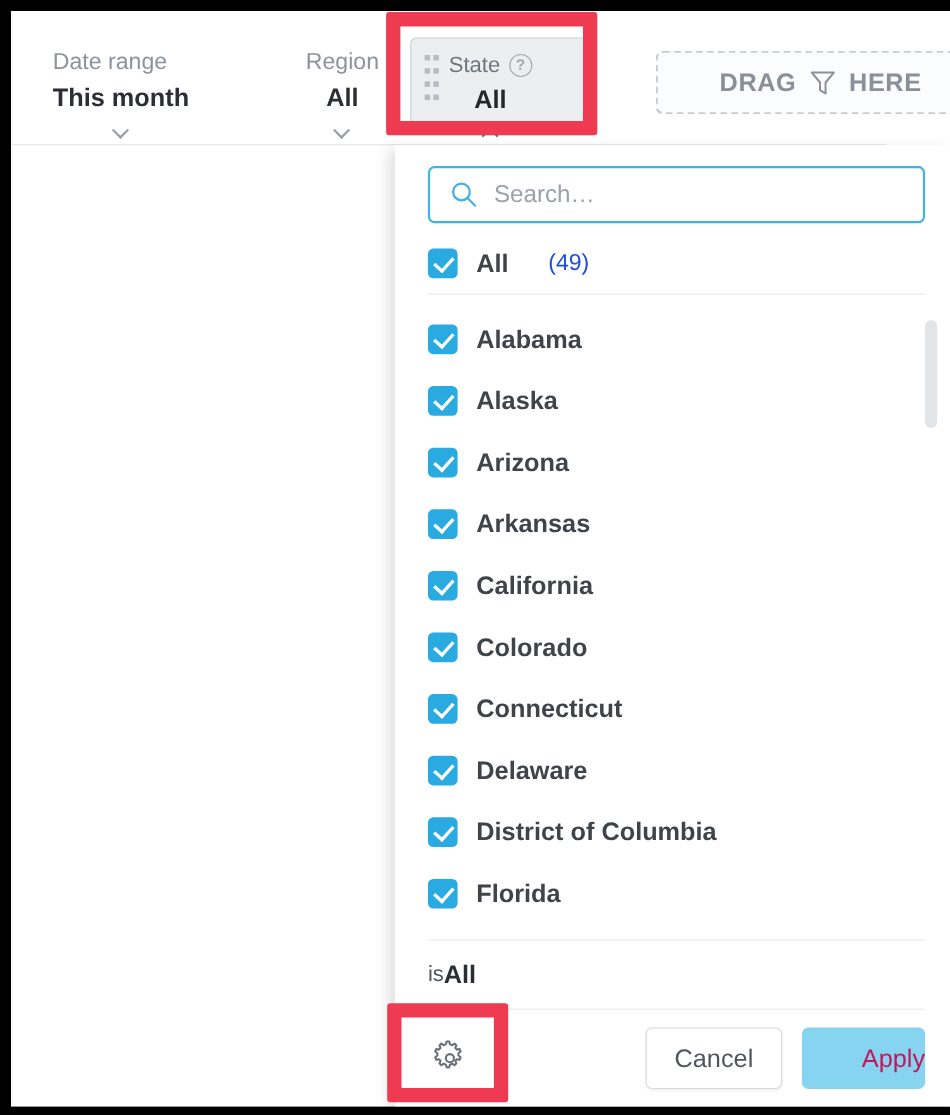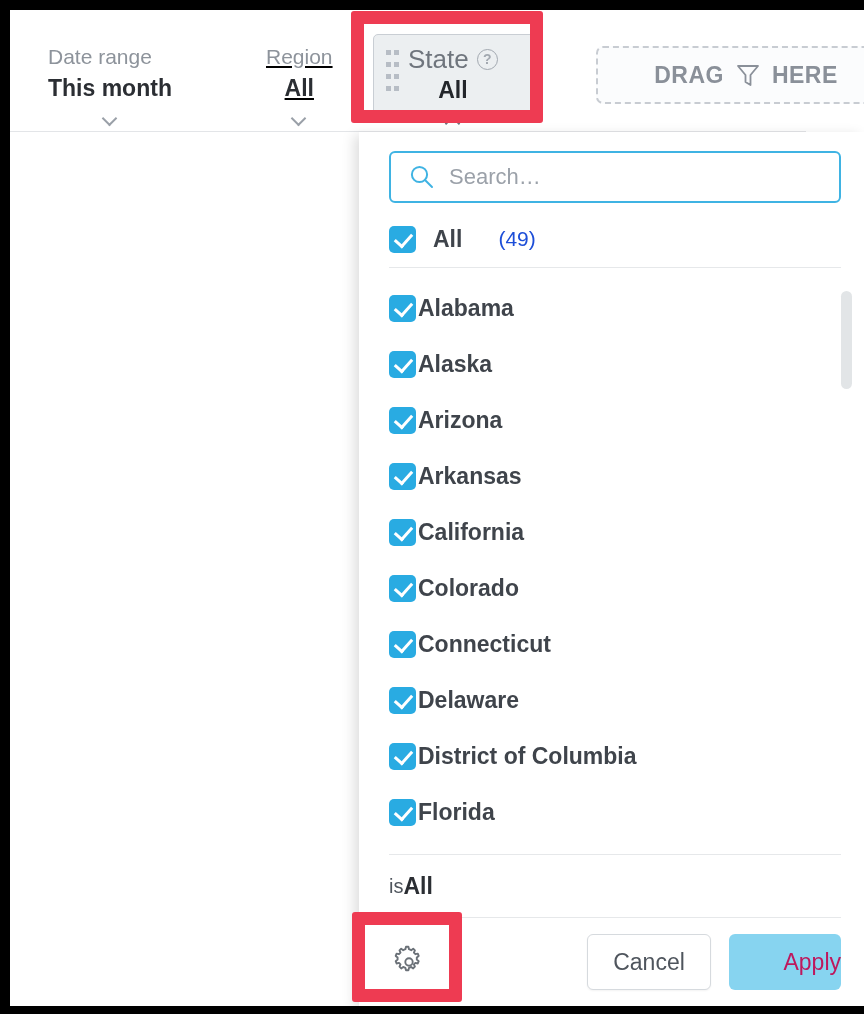--- a/index.html
+++ b/index.html
@@ -81,38 +81,38 @@
     transform: rotate(45deg);
   }
   .chev.up::before {
     top: 5px;
     border-right: 2px solid #6d737b;
     border-bottom: 2px solid #6d737b;
     transform: rotate(-135deg);
   }
 
   #chip-date   { left: 38px; }
-  #chip-region { left: 256px; text-decoration: underline; }
+  #chip-region { left: 268px; }
 
   
   #chip-state-wrap {
     position: absolute;
     left: 363px;
     top: 24px;
     width: 163px;
     height: 83px;
     background: #eceff1;
     border: 1px solid #c9ced4;
     border-radius: 5px;
   }
   #chip-state-inner {
     position: absolute;
     left: 34px; top: 11px;
   }
-  #chip-state-inner .filter-label { font-size: 26px; color: #6f757d; }
+  #chip-state-inner .filter-label { font-size: 20px; color: #6f757d; }
   #chip-state-inner .filter-value { color: #23262b; }
 
   
   #drag-dots {
     position: absolute;
     left: 12px; top: 15px;
     width: 13px; height: 48px;
     display: grid;
     grid-template-columns: 5px 5px;
     grid-template-rows: repeat(4, 12px);
@@ -217,21 +217,21 @@
   #option-list {
     margin: 0 23px 0 30px;
     flex: 1 1 auto;
     overflow: hidden;
     position: relative;
     padding-top: 12px;
   }
   .opt-row {
     display: flex;
     align-items: center;
-    gap: 2px;
+    gap: 17px;
     height: 56px;
   }
   .cbx {
     width: 27px; height: 27px;
     border-radius: 5px;
     background: #29abe2;
     flex: none;
     position: relative;
   }
   .cbx::after {

